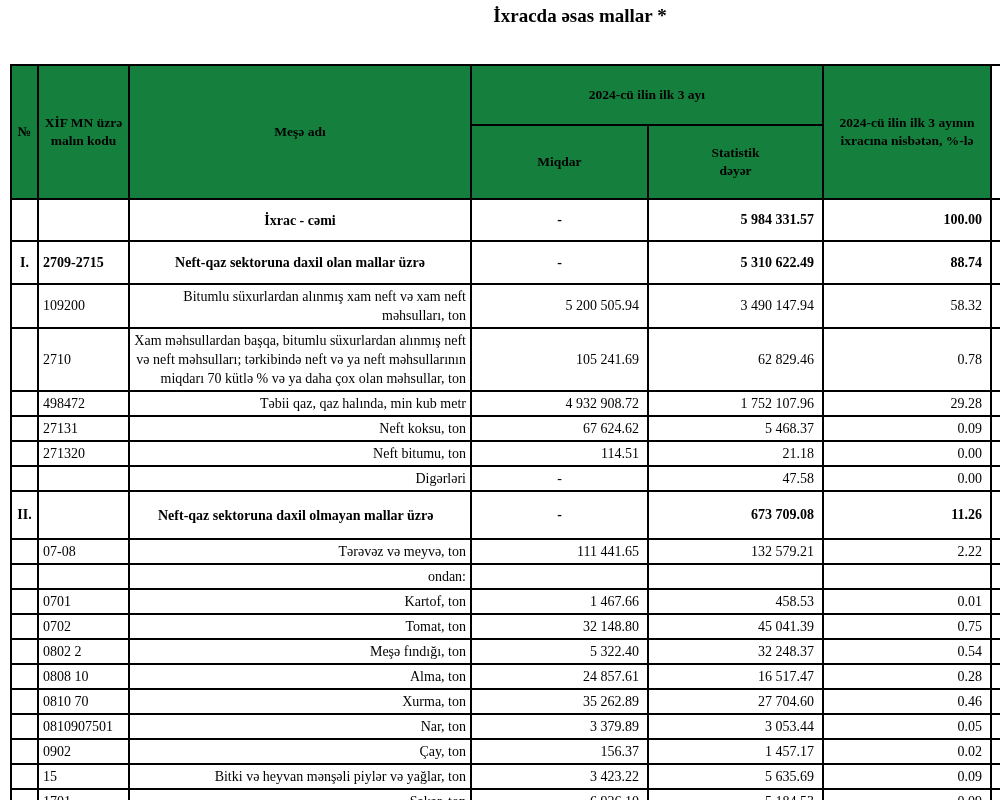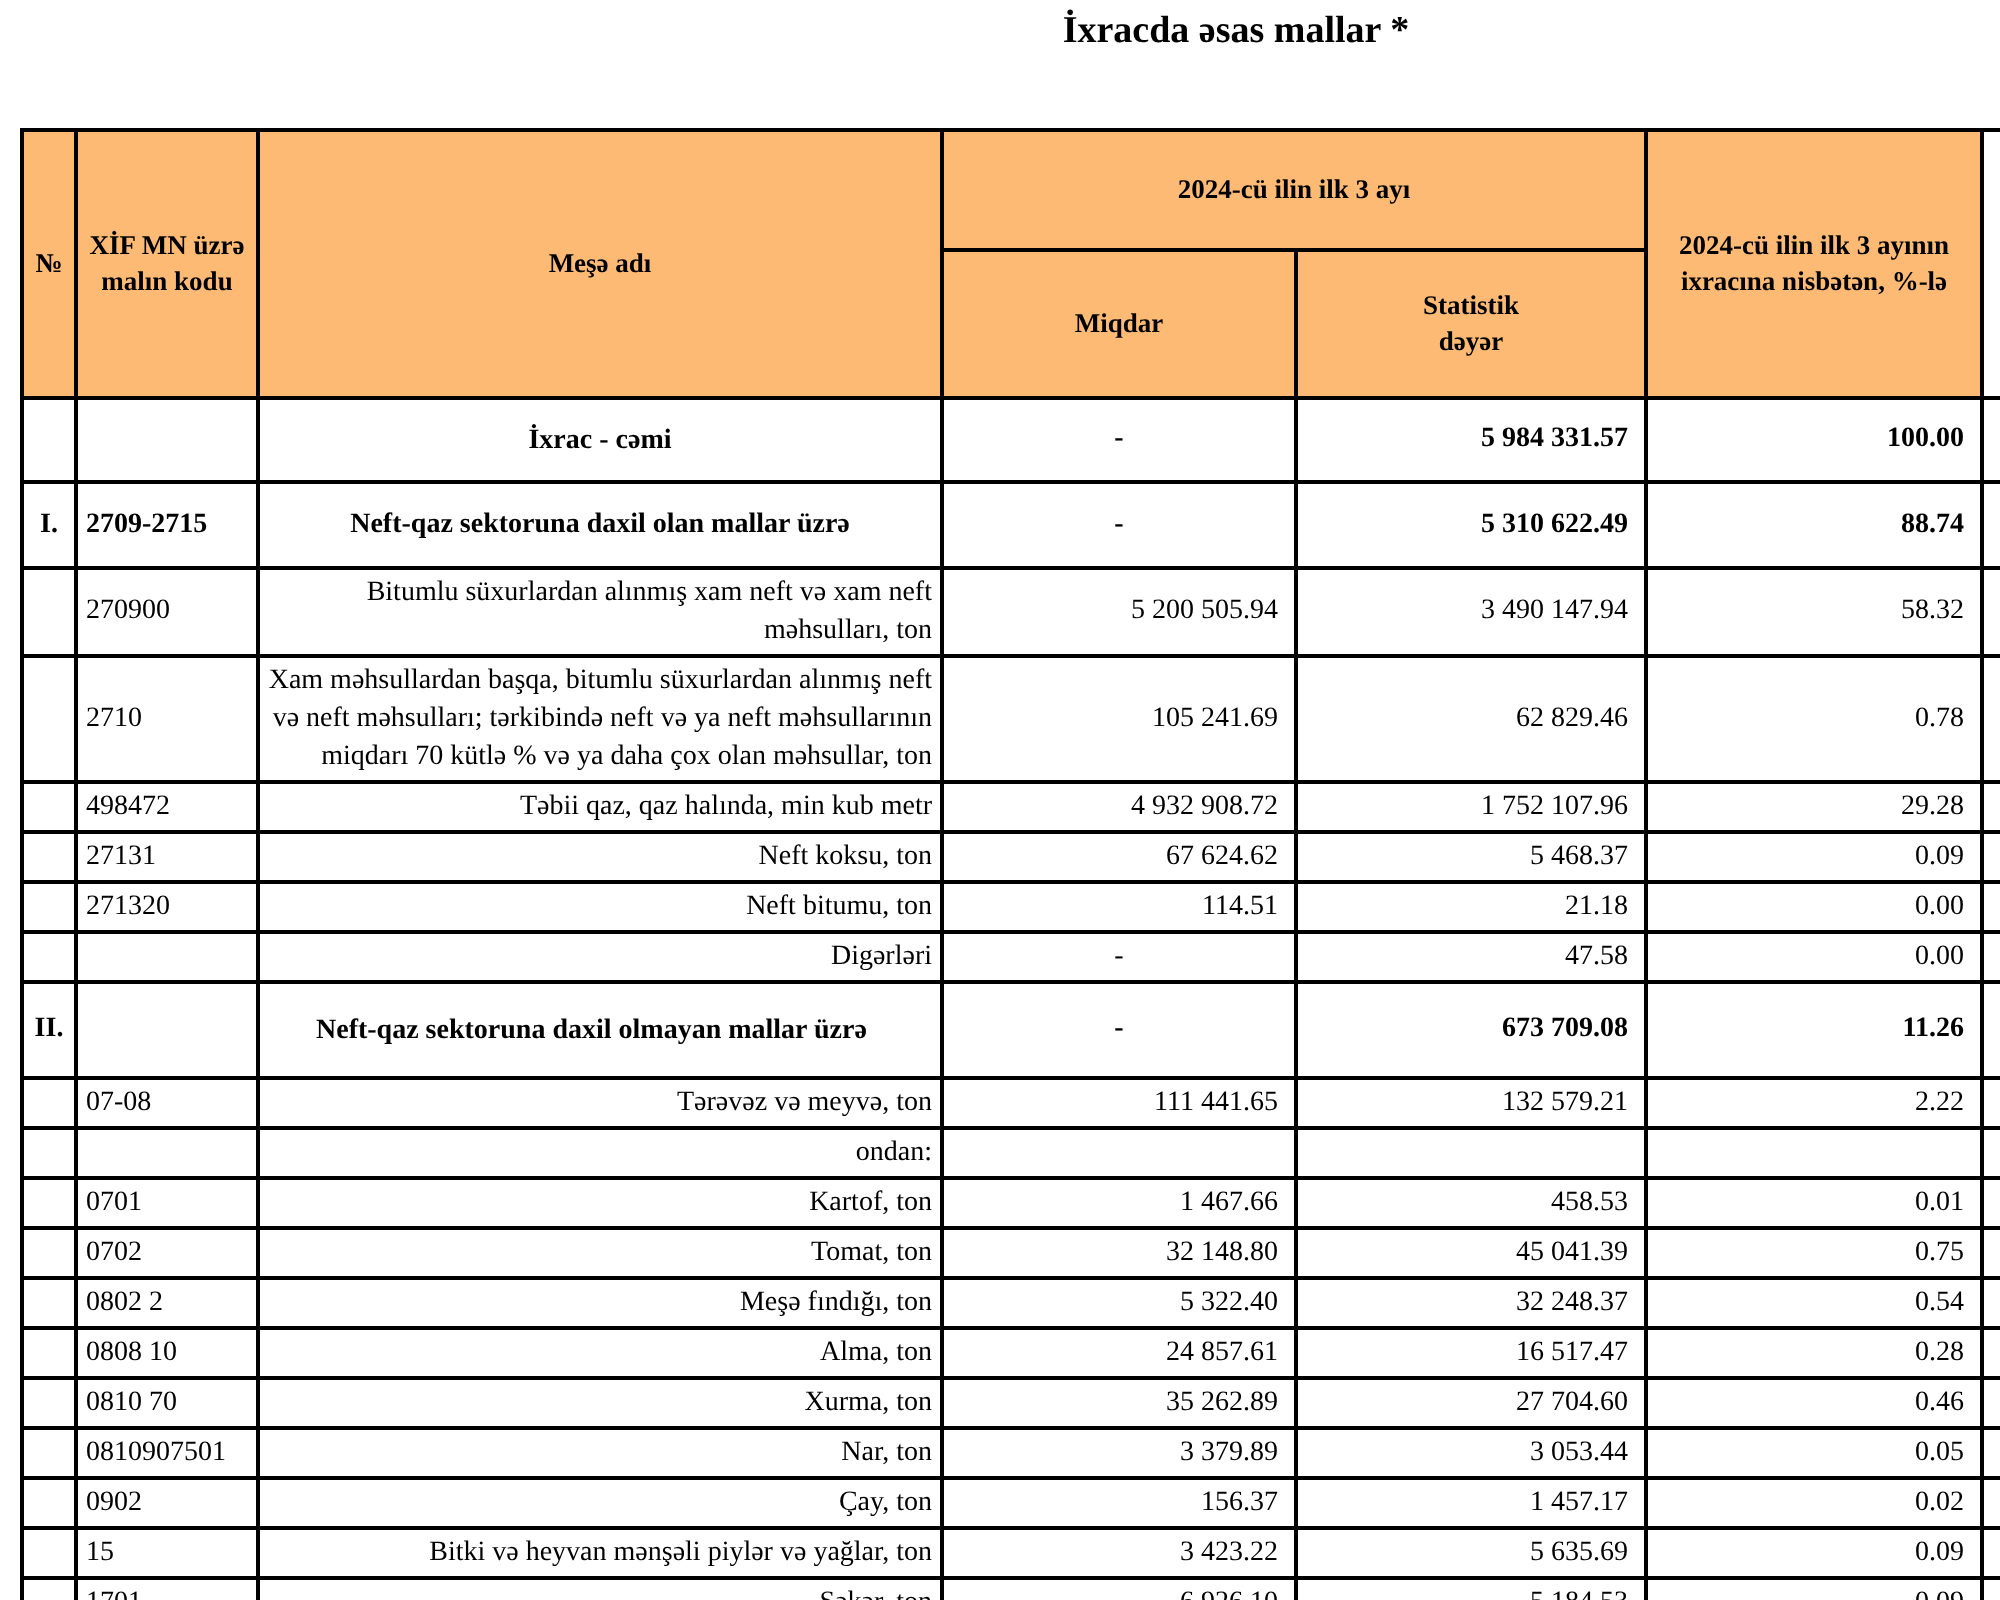--- a/index.html
+++ b/index.html
@@ -2,21 +2,21 @@
 <html><head>
 <meta charset="utf-8">
 <style>
   * { margin: 0; padding: 0; box-sizing: border-box; }
   html, body { width: 1000px; height: 800px; background: #ffffff; overflow: hidden; }
   body { font-family: "Liberation Serif", "DejaVu Serif", serif; color: #000; position: relative; }
 
   .page-title {
     position: absolute;
     top: 5px;
-    left: 618px;
+    left: 580px;
     transform: translateX(-50%);
     font-size: 19px;
     font-weight: bold;
     white-space: nowrap;
   }
 
   table.export-table {
     position: absolute;
     left: 10px;
     top: 64px;
@@ -31,21 +31,21 @@
   .export-table col.c-val    { width: 175px; }
   .export-table col.c-share  { width: 168px; }
   .export-table col.c-spacer { width: 10px; }
 
   .export-table th, .export-table td {
     border: 2px solid #000;
     vertical-align: middle;
     overflow: hidden;
   }
   .export-table thead th {
-    background: #fdba74;
+    background: #15803d;
     font-weight: bold;
     font-size: 13.5px;
     text-align: center;
     line-height: 1.35;
     padding: 2px 4px;
   }
   .export-table thead tr.h1 { height: 60px; }
   .export-table thead tr.h2 { height: 74px; }
   .export-table th.spacer, .export-table td.spacer { background: #ffffff; padding: 0; }
   .export-table th.stat-value { white-space: pre-line; }
@@ -112,21 +112,21 @@
         <td class="no">I.</td>
         <td class="code">2709-2715</td>
         <td class="name">Neft-qaz sektoruna daxil olan mallar üzrə</td>
         <td class="num dash">-</td>
         <td class="num">5 310 622.49</td>
         <td class="num">88.74</td>
         <td class="spacer"></td>
       </tr>
       <tr class="item">
         <td class="no"></td>
-        <td class="code">270900</td>
+        <td class="code">109200</td>
         <td class="name">Bitumlu süxurlardan alınmış xam neft və xam neft məhsulları, ton</td>
         <td class="num">5 200 505.94</td>
         <td class="num">3 490 147.94</td>
         <td class="num">58.32</td>
         <td class="spacer"></td>
       </tr>
       <tr class="item">
         <td class="no"></td>
         <td class="code">2710</td>
         <td class="name">Xam məhsullardan başqa, bitumlu süxurlardan alınmış neft və neft məhsulları; tərkibində neft və ya neft məhsullarının miqdarı 70 kütlə % və ya daha çox olan məhsullar, ton</td>

